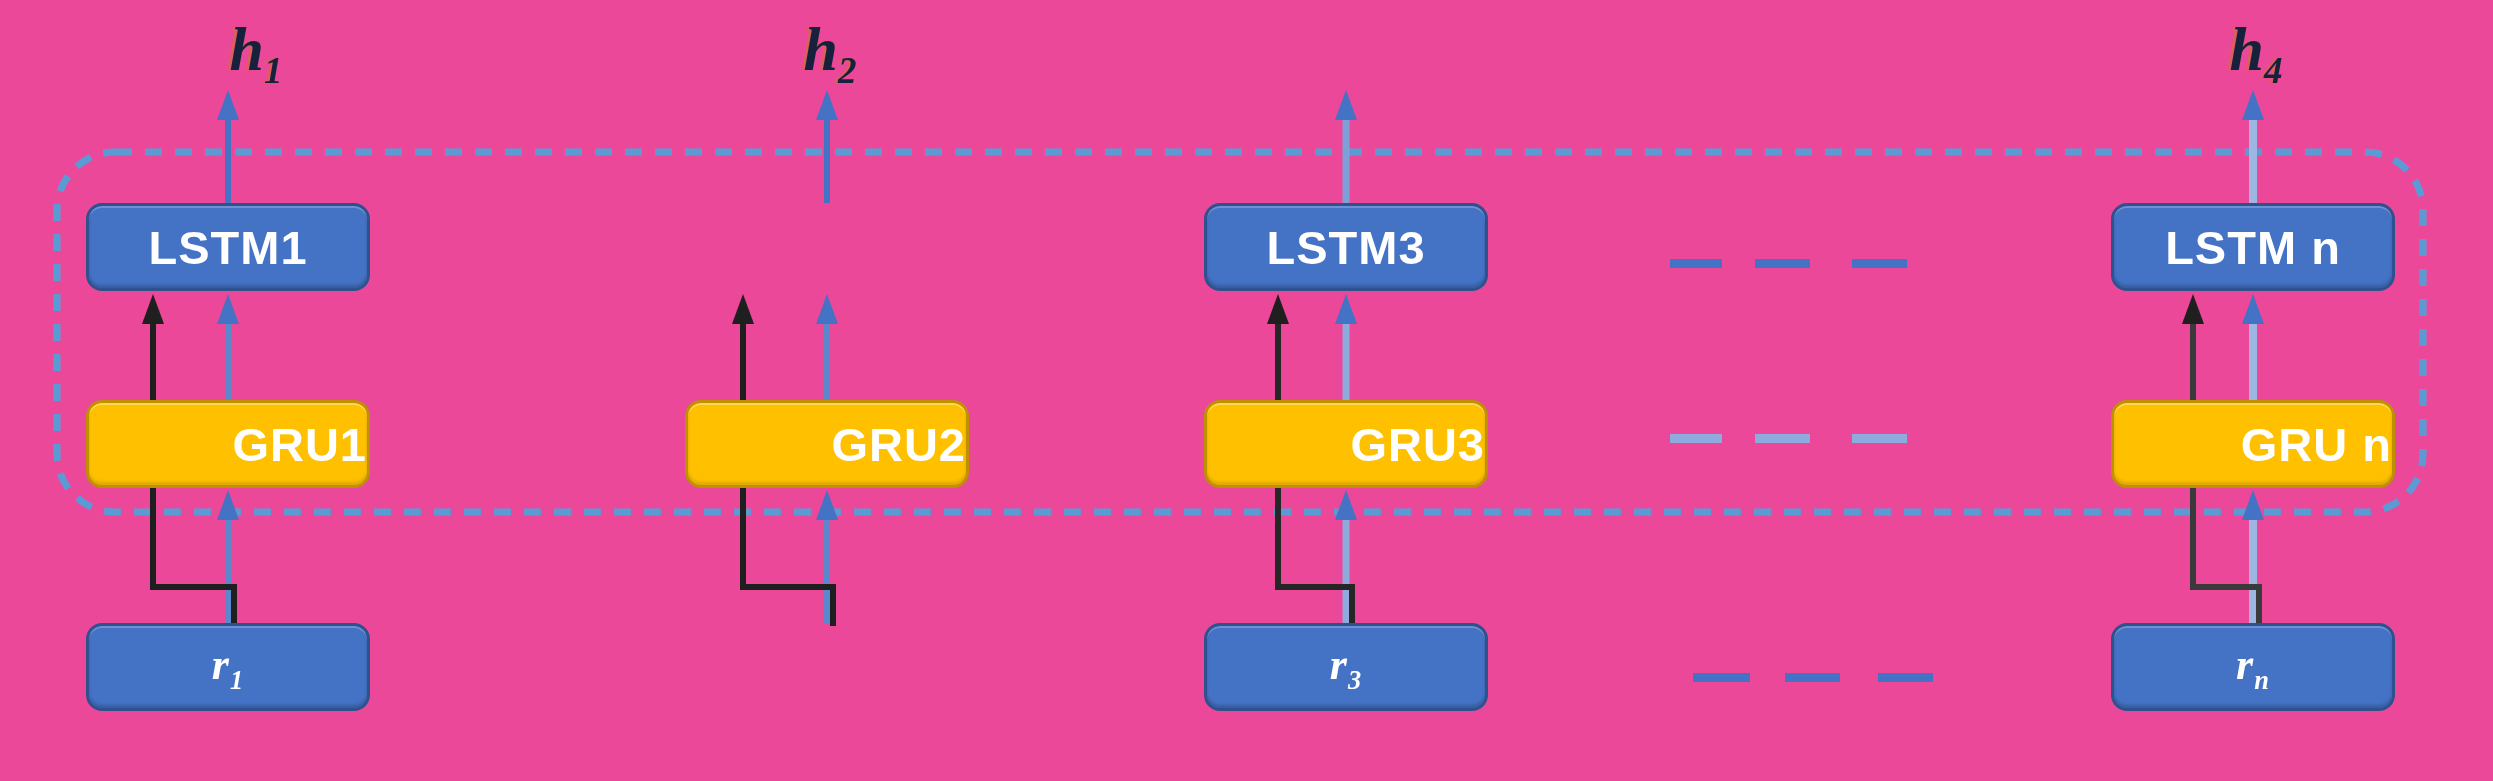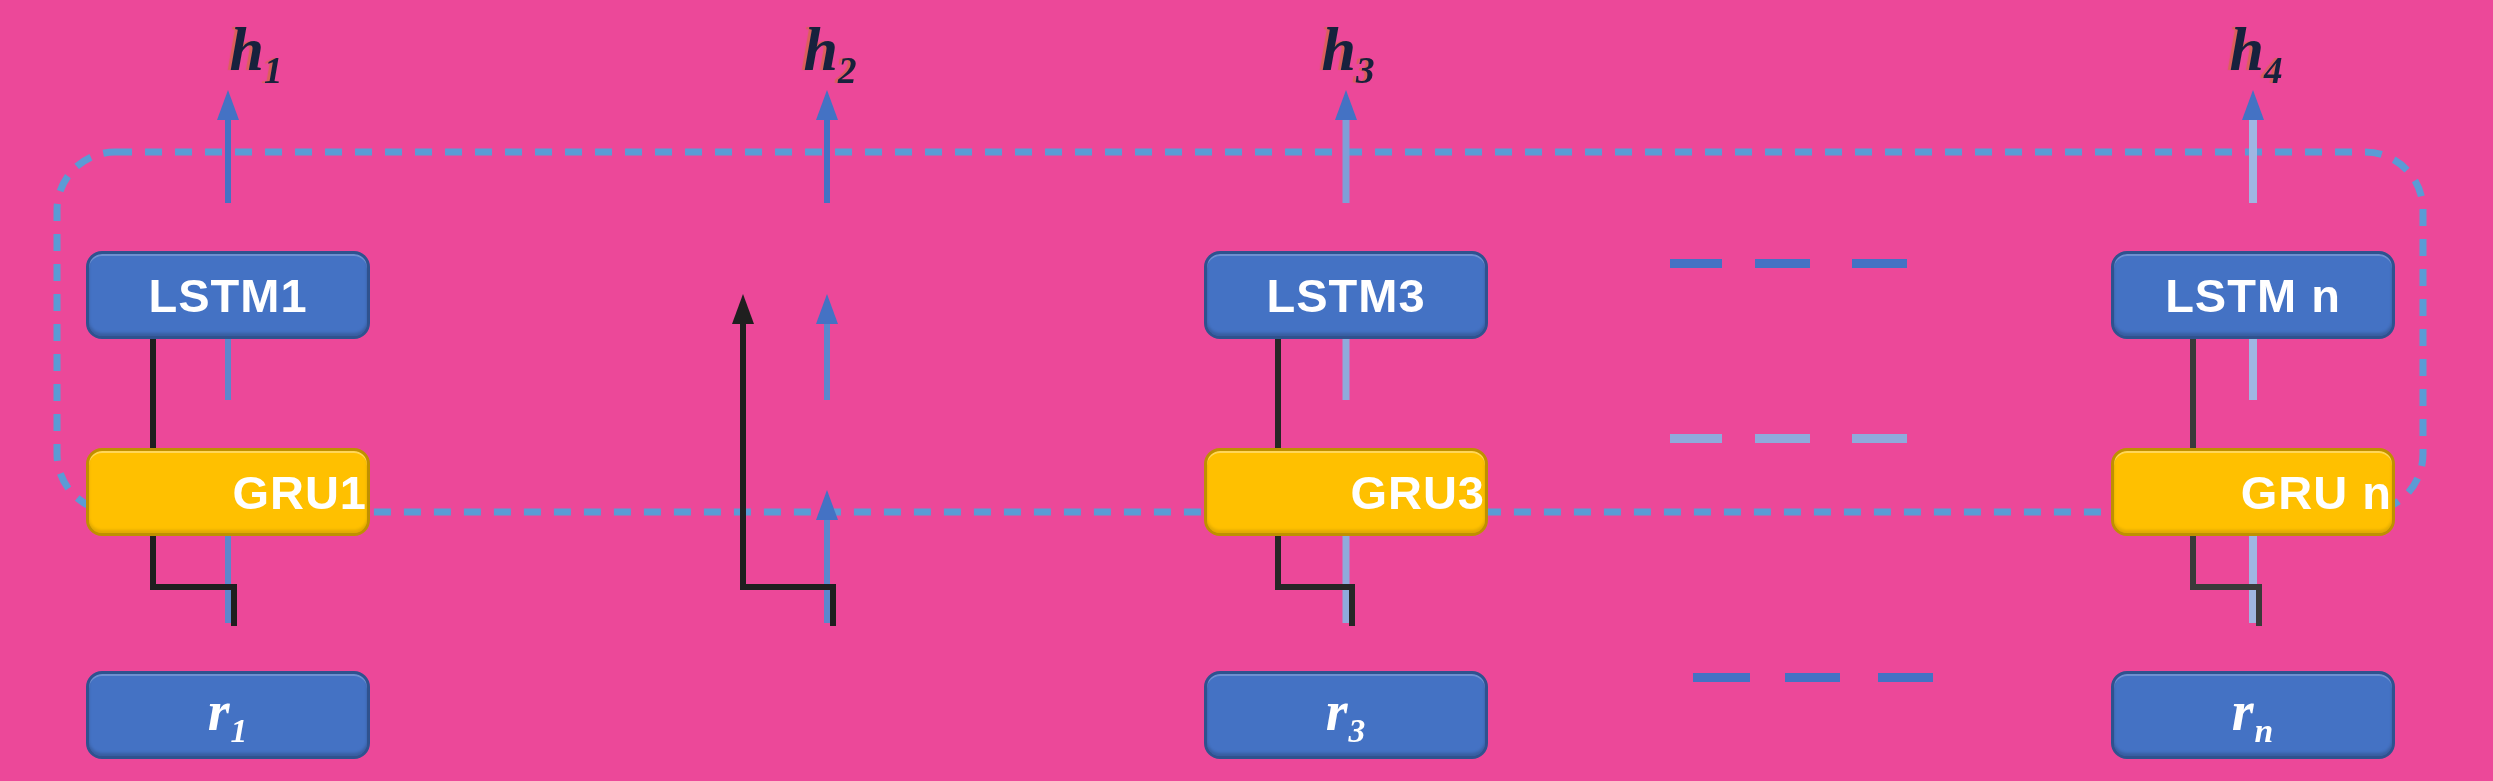--- a/index.html
+++ b/index.html
@@ -6,42 +6,41 @@
   .canvas {
     position:relative; width:2493px; height:781px; background:#ec4899;
     font-family:"Liberation Sans", sans-serif; overflow:hidden;
   }
   .layer { position:absolute; left:0; top:0; }
   .box {
     position:absolute; width:284px; height:88px; border-radius:16px;
     display:flex; align-items:center; justify-content:center;
     color:#ffffff; font-weight:bold; font-size:47px; letter-spacing:1px;
     box-sizing:border-box;
-    margin-top:48px;
   }
   .box.blue  {
     background:#4472C4; border:3px solid #2F528F;
     box-shadow: inset 0 2px 0 rgba(255,255,255,.22), inset 0 -3px 3px rgba(0,0,0,.18);
   }
   .box.yellow{
     background:#FFC000; border:3px solid #BF9000;
     box-shadow: inset 0 2px 0 rgba(255,255,255,.35), inset 0 -3px 3px rgba(0,0,0,.12);
     justify-content: flex-end;
   }
   .mathtext {
     font-family:"Liberation Serif", "DejaVu Serif", serif;
     font-style:italic; font-weight:bold;
   }
   .h-label {
     position:absolute; top:6px; width:160px; height:86px;
     text-align:center; font-size:62px; color:#17213d; line-height:86px;
     text-shadow:-3px 0 1px rgba(197,126,10,0.45);
   }
   .h-label sub, .r-text sub { font-size:0.60em; font-style:italic; }
-  .r-text { font-size:56px; }
+  .r-text { font-size:44px; }
 </style>
 </head>
 <body>
 
 <div class="canvas">
 
   <svg class="layer" width="2493" height="781" viewBox="0 0 2493 781">
 
     <rect x="57" y="152" width="2366" height="360" rx="58" ry="58" fill="none" stroke="#5B9BD5" stroke-width="7" stroke-dasharray="17 13"></rect>
 
@@ -101,35 +100,37 @@
     </g>
     <g>
       <rect x="1693" y="673" width="57" height="9" fill="#4472C4"></rect>
       <rect x="1785" y="673" width="55" height="9" fill="#4472C4"></rect>
       <rect x="1878" y="673" width="55" height="9" fill="#4472C4"></rect>
     </g>
   </svg>
 
   <div class="h-label mathtext" style="left:176px;"><span>h</span><sub>1</sub></div>
   <div class="h-label mathtext" style="left:750px;"><span>h</span><sub>2</sub></div>
-  <div class="h-label mathtext" style="left:1268px;"><span>h</span><sub>3</sub></div>
   <div class="h-label mathtext" style="left:2176px;"><span>h</span><sub>4</sub></div>
 
   <div class="box blue" style="left:86px;   top:203px;">
       <span>LSTM1</span>
     </div>
   <div class="box blue" style="left:1204px; top:203px;">
       <span>LSTM3</span>
     </div>
   <div class="box blue" style="left:2111px; top:203px;">
       <span>LSTM n</span>
     </div>
 
   <div class="box yellow" style="left:86px;   top:400px;">
       <span>GRU1</span>
+    </div>
+  <div class="box yellow" style="left:685px;  top:400px;">
+      <span>GRU2</span>
     </div>
   <div class="box yellow" style="left:1204px; top:400px;">
       <span>GRU3</span>
     </div>
   <div class="box yellow" style="left:2111px; top:400px;">
       <span>GRU n</span>
     </div>
 
   <div class="box blue" style="left:86px;   top:623px;">
       <span class="mathtext r-text"><span>r</span><sub>1</sub></span>

